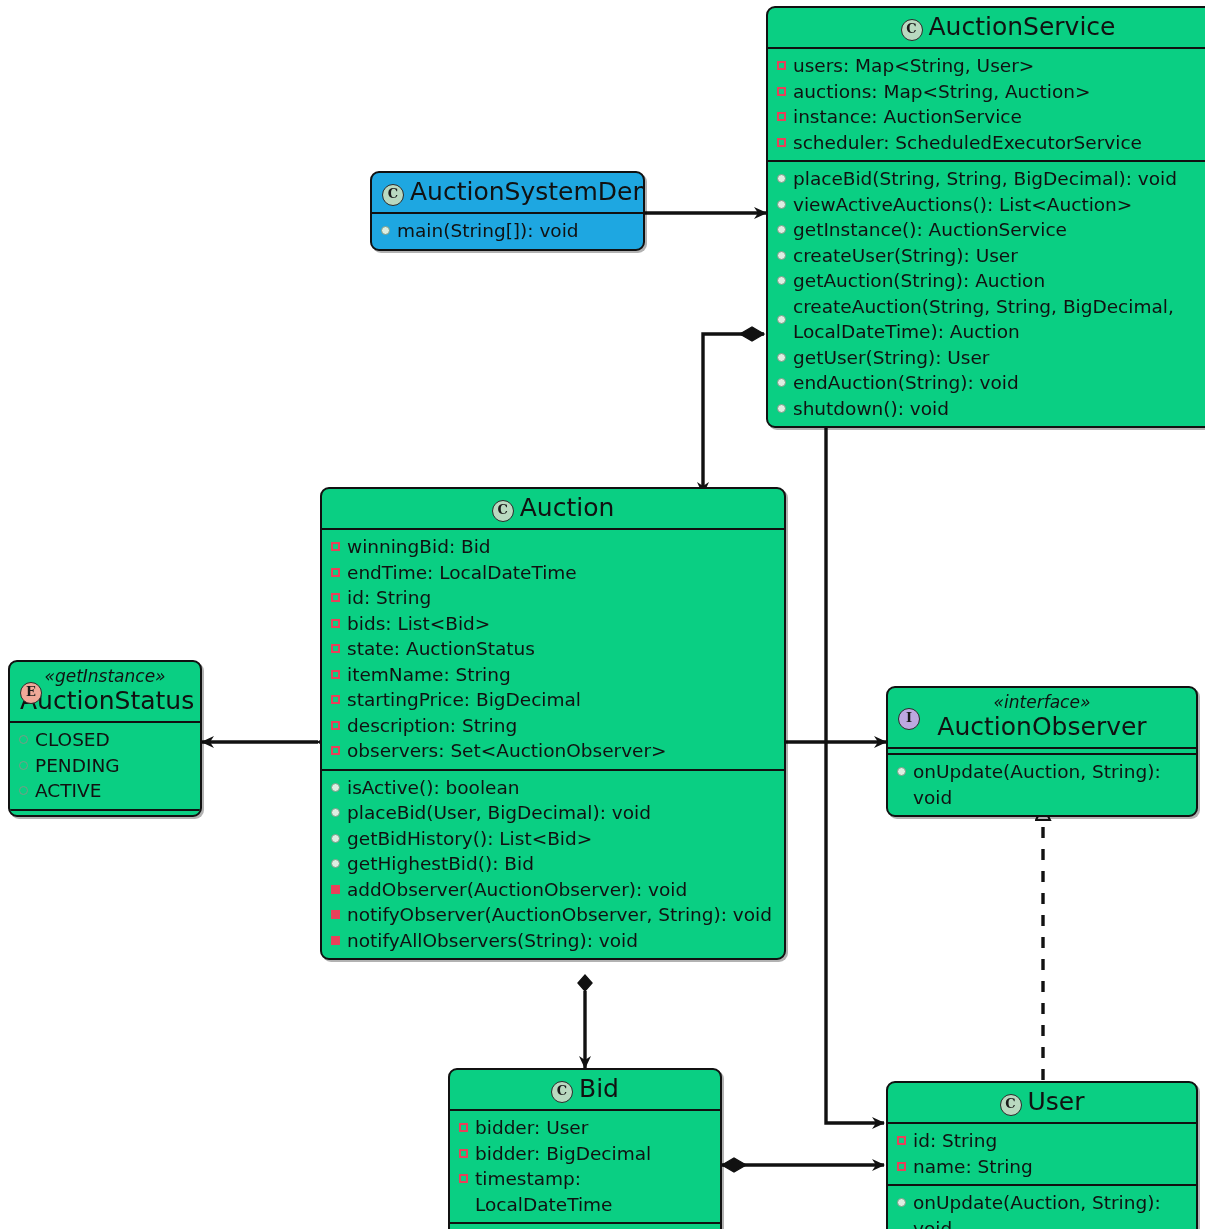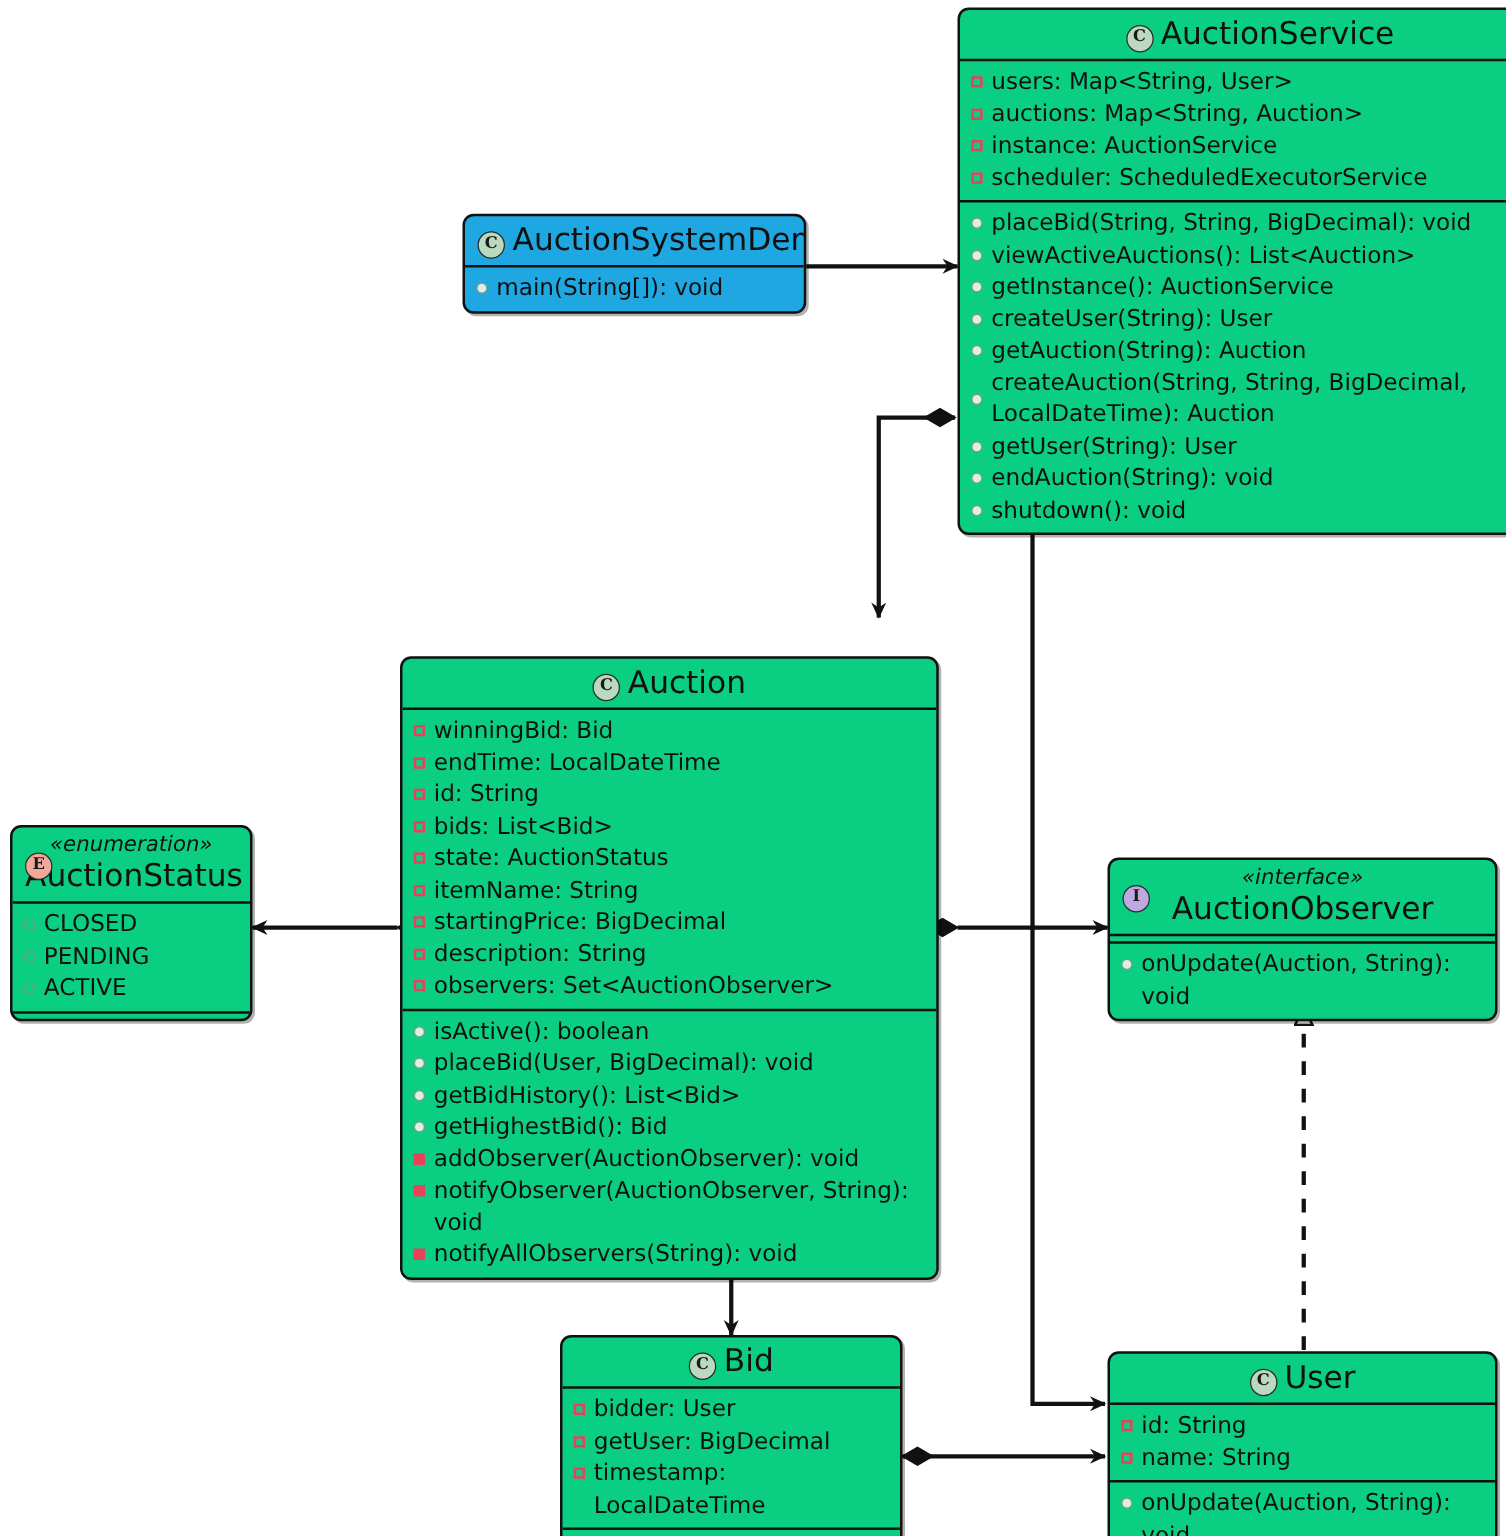--- a/index.html
+++ b/index.html
@@ -193,21 +193,21 @@
 
   <div class="umlbox blue" id="box-auction-system-demo" style="left:370px; top:171px; width:275px;">
     <div class="uml-header">
       <span class="cname"><span class="badge c">C</span><span>AuctionSystemDemo</span></span>
     </div>
     <div class="uml-section">
       <div class="memb"><span class="vis pub-method"></span><span class="txt">main(String[]): void</span></div>
     </div>
   </div>
 
-  <div class="umlbox" id="box-auction" style="left:320px; top:525px; width:431px;">
+  <div class="umlbox" id="box-auction" style="left:320px; top:487px; width:466px;">
     <div class="uml-header">
       <span class="cname"><span class="badge c">C</span><span>Auction</span></span>
     </div>
     <div class="uml-section">
       <div class="memb"><span class="vis priv-field"></span><span class="txt">winningBid: Bid</span></div>
       <div class="memb"><span class="vis priv-field"></span><span class="txt">endTime: LocalDateTime</span></div>
       <div class="memb"><span class="vis priv-field"></span><span class="txt">id: String</span></div>
       <div class="memb"><span class="vis priv-field"></span><span class="txt">bids: List&lt;Bid&gt;</span></div>
       <div class="memb"><span class="vis priv-field"></span><span class="txt">state: AuctionStatus</span></div>
       <div class="memb"><span class="vis priv-field"></span><span class="txt">itemName: String</span></div>
@@ -222,21 +222,21 @@
       <div class="memb"><span class="vis pub-method"></span><span class="txt">getHighestBid(): Bid</span></div>
       <div class="memb"><span class="vis priv-method"></span><span class="txt">addObserver(AuctionObserver): void</span></div>
       <div class="memb"><span class="vis priv-method"></span><span class="txt">notifyObserver(AuctionObserver, String): void</span></div>
       <div class="memb"><span class="vis priv-method"></span><span class="txt">notifyAllObservers(String): void</span></div>
     </div>
   </div>
 
   <div class="umlbox" id="box-auction-status" style="left:8px; top:660px; width:194px;">
     <div class="uml-header">
       <span class="badge e abs-pos">E</span>
-      <span class="stereo">«enumeration»</span>
+      <span class="stereo">«getInstance»</span>
       <span class="cname">AuctionStatus</span>
     </div>
     <div class="uml-section">
       <div class="memb"><span class="vis pub-field"></span><span class="txt">CLOSED</span></div>
       <div class="memb"><span class="vis pub-field"></span><span class="txt">PENDING</span></div>
       <div class="memb"><span class="vis pub-field"></span><span class="txt">ACTIVE</span></div>
     </div>
     <div class="uml-section empty-sep"></div>
   </div>
 
@@ -251,21 +251,21 @@
       <div class="memb"><span class="vis pub-method"></span><span class="txt">onUpdate(Auction, String): void</span></div>
     </div>
   </div>
 
   <div class="umlbox" id="box-bid" style="left:448px; top:1068px; width:274px;">
     <div class="uml-header">
       <span class="cname"><span class="badge c">C</span><span>Bid</span></span>
     </div>
     <div class="uml-section">
       <div class="memb"><span class="vis priv-field"></span><span class="txt">bidder: User</span></div>
-      <div class="memb"><span class="vis priv-field"></span><span class="txt">getUser: BigDecimal</span></div>
+      <div class="memb"><span class="vis priv-field"></span><span class="txt">bidder: BigDecimal</span></div>
       <div class="memb"><span class="vis priv-field"></span><span class="txt">timestamp: LocalDateTime</span></div>
     </div>
     <div class="uml-section">
       <div class="memb"><span class="txt">compareTo(Bid): int</span></div>
     </div>
   </div>
 
   <div class="umlbox" id="box-user" style="left:886px; top:1081px; width:312px;">
     <div class="uml-header">
       <span class="cname"><span class="badge c">C</span><span>User</span></span>

